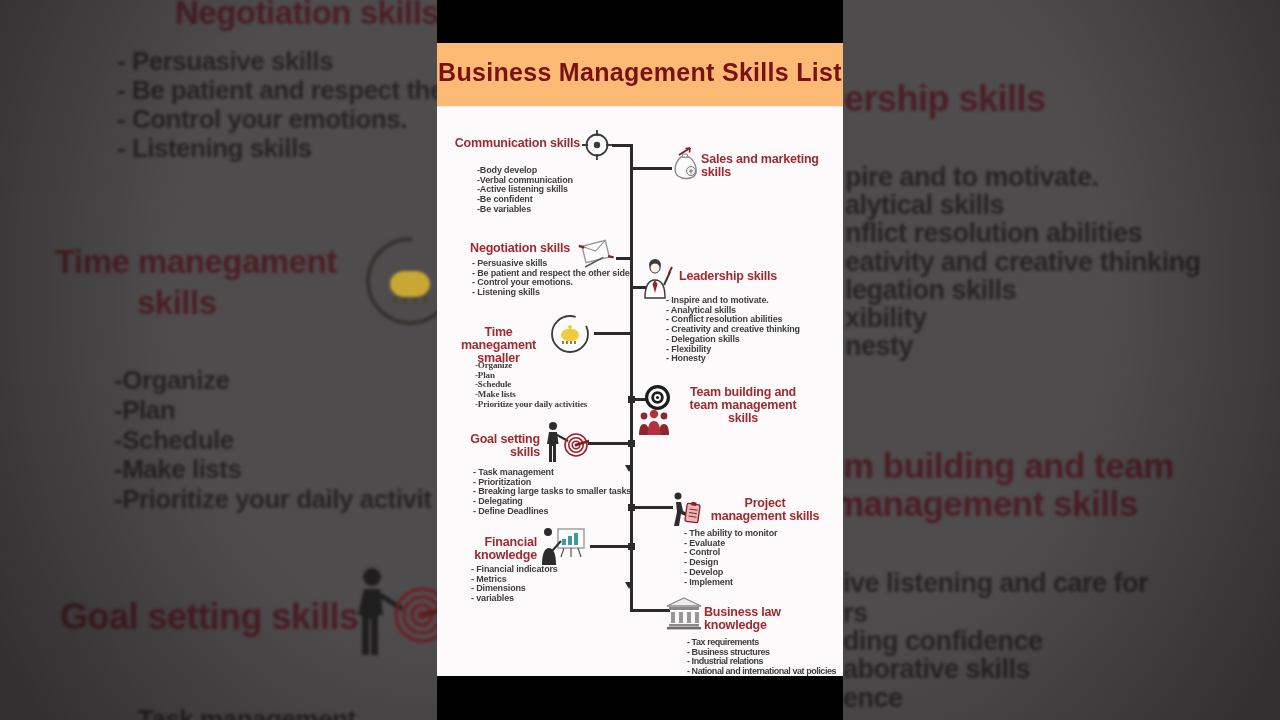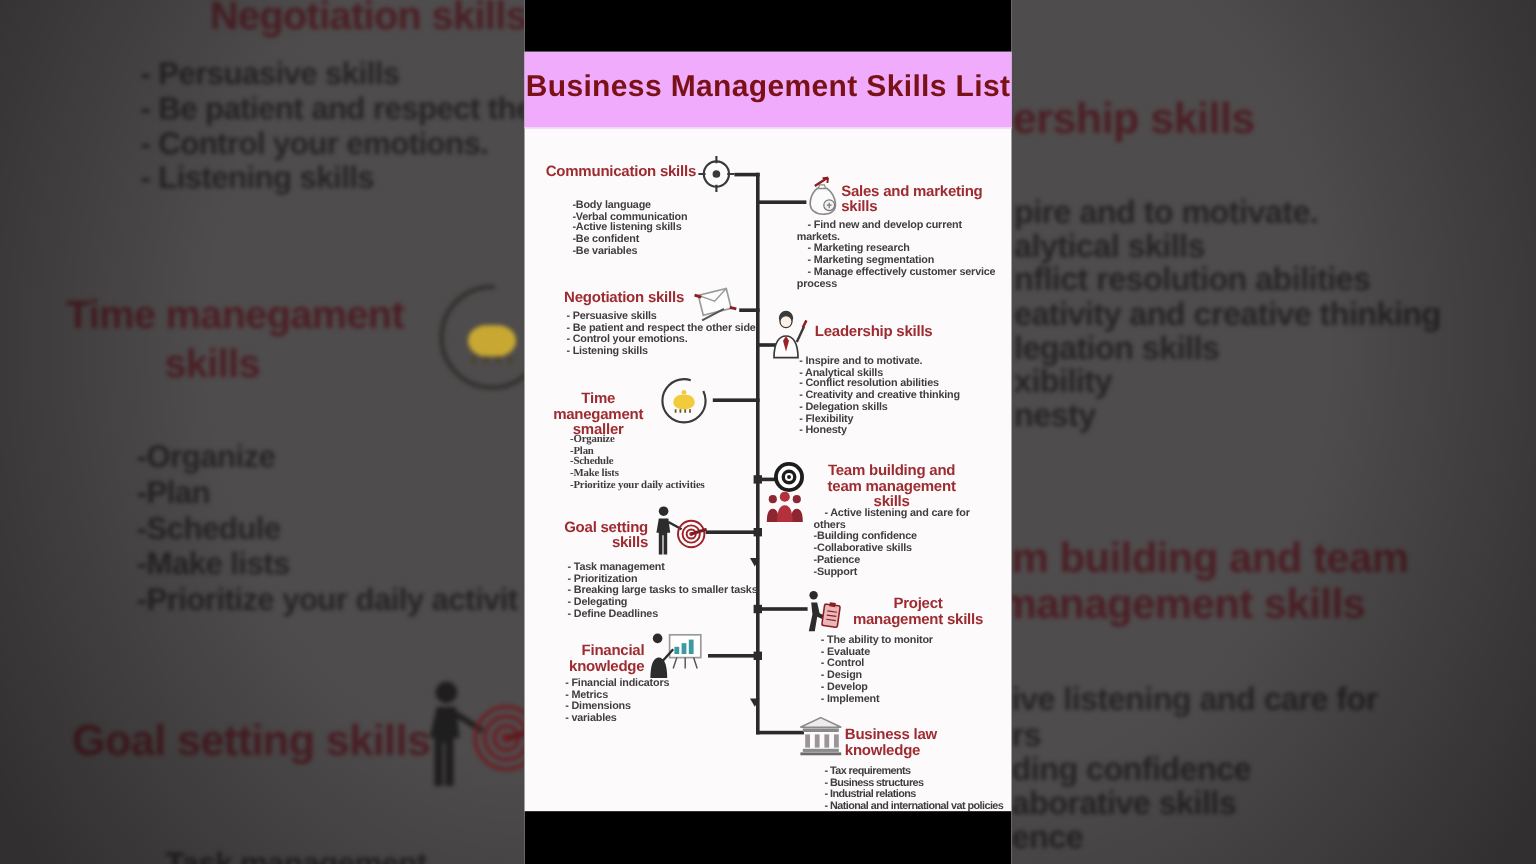--- a/index.html
+++ b/index.html
@@ -14,21 +14,21 @@
      background:radial-gradient(120% 95% at 100% 40%, rgba(0,0,0,0) 50%, rgba(0,0,0,0.38) 100%);}
   .bg-right::after{content:'';position:absolute;inset:0;
      background:radial-gradient(120% 95% at 0% 40%, rgba(0,0,0,0) 50%, rgba(0,0,0,0.38) 100%);}
   .bgtxt{position:absolute;font-weight:bold;color:#262425;white-space:nowrap;letter-spacing:-0.5px;}
   .bgred{color:#4b1e24;}
   
   .panel{position:absolute;left:437px;top:0;width:406px;height:720px;overflow:hidden;background:#fcfafb;}
   .bar{position:absolute;left:0;width:406px;background:#000;}
   .bar.top{top:0;height:43px;}
   .bar.bottom{top:676px;height:44px;}
-  .header{position:absolute;left:0;top:43px;width:406px;height:63px;background:#f0abfc;
+  .header{position:absolute;left:0;top:43px;width:406px;height:63px;background:#fdba74;
           border-bottom:1px solid #ece7e9;padding-left:41px;}
   .title{position:absolute;left:0;top:15px;width:406px;text-align:center;
          font-size:25px;font-weight:bold;color:#7a1116;letter-spacing:0.3px;}
   
   .ln{position:absolute;background:#2b2b2b;}
   .jct{position:absolute;width:7px;height:7px;background:#2b2b2b;left:191px;}
   .arr{position:absolute;left:188px;width:0;height:0;border-left:4.5px solid transparent;
        border-right:4.5px solid transparent;border-top:7px solid #2b2b2b;}
   
   .nlabel{position:absolute;font-size:12.5px;line-height:13px;font-weight:bold;color:#9e2b30;letter-spacing:-0.2px;}
@@ -135,44 +135,38 @@
 
     <div class="nlabel ra" style="left:10px;top:137px;width:133px;">Communication skills</div>
     <span class="icon" style="left:143px;top:128px;">
       <svg width="34" height="34" viewBox="0 0 34 34">
         <circle cx="17" cy="17" r="10.5" fill="#fdfdfd" stroke="#3a3a3a" stroke-width="1.8"></circle>
         <path d="M17 2v6M17 26v6M2 17h6M26 17h6" stroke="#3a3a3a" stroke-width="1.8"></path>
         <circle cx="17" cy="17" r="3.2" fill="#3a3a3a"></circle>
       </svg>
     </span>
     <div class="list nw" style="left:40px;top:166px;width:130px;">
-      <div>-Body language</div>
+      <div>-Body develop</div>
       <div>-Verbal communication</div>
       <div>-Active listening skills</div>
       <div>-Be confident</div>
       <div>-Be variables</div>
     </div>
 
     <span class="icon" style="left:233px;top:145px;">
       <svg width="30" height="36" viewBox="0 0 30 36">
         <path d="M11 12C5 17 3 27 8 31c5 4 14 3 17-1 3-5 0-14-6-18z" fill="#fbfbfb" stroke="#8a8a8a" stroke-width="1.4"></path>
         <path d="M12 12h6l-1-3h-4z" fill="#fff" stroke="#8a8a8a"></path>
         <path d="M9 10L20 3" stroke="#8c1d21" stroke-width="2"></path>
         <path d="M20 3l-4.5 0.5M20 3l-0.5 4.5" stroke="#8c1d21" stroke-width="1.6"></path>
         <circle cx="21" cy="26" r="4.5" fill="#f2f2f2" stroke="#777"></circle>
         <path d="M19 26h4M21 24v4.5" stroke="#777"></path>
       </svg>
     </span>
     <div class="nlabel" style="left:264px;top:153px;width:140px;">Sales and marketing skills</div>
-    <div class="list ind" style="left:227px;top:183px;width:166px;">
-      <div>- Find new and develop current markets.</div>
-      <div>- Marketing research</div>
-      <div>- Marketing segmentation</div>
-      <div>- Manage effectively customer service process</div>
-    </div>
 
     <div class="nlabel ra" style="left:20px;top:242px;width:113px;">Negotiation skills</div>
     <span class="icon" style="left:138px;top:234px;">
       <svg width="42" height="38" viewBox="0 0 42 38">
         <g transform="rotate(-14 21 19)">
           <rect x="9" y="9" width="24" height="17" fill="#fdfdfd" stroke="#9a9a9a" stroke-width="1.4"></rect>
           <path d="M9 9l12 8 12-8" fill="none" stroke="#9a9a9a" stroke-width="1.2"></path>
           <path d="M6 8l5 3" stroke="#8c1d21" stroke-width="2.4"></path>
           <path d="M32 25l5 2.5" stroke="#8c1d21" stroke-width="2.4"></path>
           <path d="M7 30l20-5" stroke="#555" stroke-width="1.6"></path>
@@ -241,27 +235,20 @@
           <circle cx="27" cy="8" r="3.4"></circle>
             <path d="M22 27c0-8 2-11 5-11s5 3 5 11z"></path>
         </g>
         <g fill="#b3303c">
           <circle cx="17" cy="6" r="4.2"></circle>
             <path d="M10.5 27c0-10 2.5-14 6.5-14s6.5 4 6.5 14z"></path>
         </g>
       </svg>
     </span>
     <div class="nlabel ctr" style="left:239px;top:386px;width:134px;">Team building and team management skills</div>
-    <div class="list ind" style="left:241px;top:423px;width:132px;">
-      <div>- Active listening and care for others</div>
-      <div style="text-indent:0;">-Building confidence</div>
-      <div style="text-indent:0;">-Collaborative skills</div>
-      <div style="text-indent:0;">-Patience</div>
-      <div style="text-indent:0;">-Support</div>
-    </div>
 
     <div class="nlabel ra" style="left:15px;top:433px;width:88px;">Goal setting skills</div>
     <span class="icon" style="left:106px;top:420px;">
       <svg width="46" height="46" viewBox="0 0 46 46">
         <circle cx="10" cy="6" r="4" fill="#2c2c2c"></circle>
         <path d="M6 12h8l1.5 12h-2.5v18h-3V26h-1v16h-3V24H4z" fill="#2c2c2c"></path>
         <path d="M14 15l11 6" stroke="#2c2c2c" stroke-width="2"></path>
         <circle cx="33" cy="25" r="11" fill="none" stroke="#9c2228" stroke-width="1.6"></circle>
         <circle cx="33" cy="25" r="7.2" fill="none" stroke="#9c2228" stroke-width="1.6"></circle>
         <circle cx="33" cy="25" r="3.8" fill="none" stroke="#9c2228" stroke-width="1.6"></circle>

